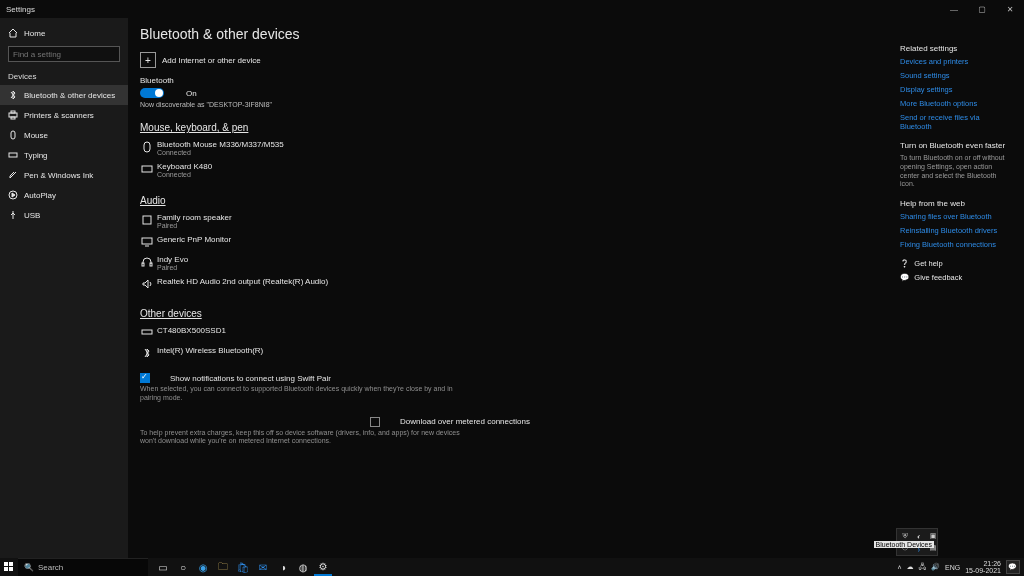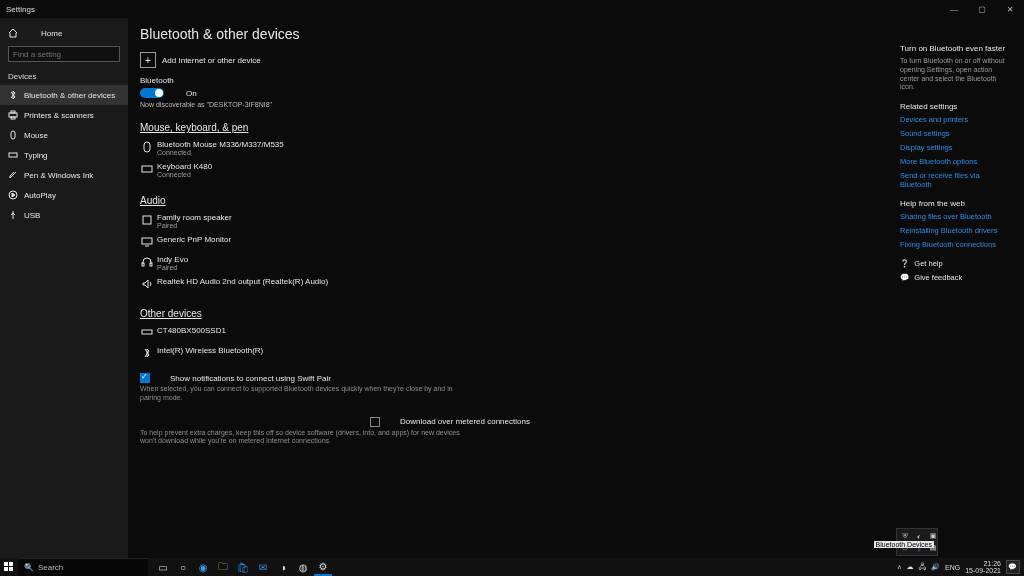--- a/index.html
+++ b/index.html
@@ -6,21 +6,21 @@
   body { width:1024px; height:576px; background:#0b0b0b; overflow:hidden; color:#e6e6e6; font-size:8px; position:relative; }
 
   .titlebar { height:18px; background:#0b0b0b; display:flex; align-items:center; padding-left:6px; position:relative;}
   .titlebar .title { font-size:8px; color:#dcdcdc; }
   .win-btns { position:absolute; right:0; top:0; display:flex; }
   .win-btn { width:28px; height:18px; display:flex; align-items:center; justify-content:center; color:#bbb; font-size:8px;}
 
   .app { display:flex; height:540px; }
   .sidebar { width:128px; background:#1a1a1a; padding-top:6px; }
 
-  .side-home { display:flex; align-items:center; gap:23px; padding:4px 8px; font-size:8px; color:#e6e6e6;}
+  .side-home { display:flex; align-items:center; gap:6px; padding:4px 8px; font-size:8px; color:#e6e6e6;}
   .search-wrap { padding:4px 8px; }
   .search { width:100%; height:16px; background:#101010; border:1px solid #555; color:#bbb; font-size:8px; padding:0 4px; }
   .side-heading { padding:6px 8px 4px; font-size:8px; color:#dcdcdc; }
   .side-item { display:flex; align-items:center; gap:6px; padding:5px 8px; font-size:8px; color:#e6e6e6;}
   .side-item.active { background:#333; }
   .side-icon { width:10px; display:inline-flex; align-items:center; justify-content:center; }
   .sv { fill:none; stroke:#e6e6e6; stroke-width:1; }
 
   .content { flex:1; position:relative; padding:8px 0 0 12px; display:flex; }
   .main { width:620px; }
@@ -280,30 +280,30 @@
 
       <div class="chk-row" style="margin-top:14px;justify-content:center;">
         <span class="chk"></span>
         <span class="chk-label">Download over metered connections</span>
       </div>
       <div class="helper">To help prevent extra charges, keep this off so device software (drivers, info, and apps) for new devices won't download while you're on metered Internet connections.</div>
     </div>
 
     <div class="rightcol">
       <div class="right-sec">
-        <div class="right-heading">Turn on Bluetooth even faster</div>
-        <div class="right-body">To turn Bluetooth on or off without opening Settings, open action center and select the Bluetooth icon.</div>
-      </div>
-      <div class="right-sec">
         <div class="right-heading">Related settings</div>
         <a class="right-link">Devices and printers</a>
         <a class="right-link">Sound settings</a>
         <a class="right-link">Display settings</a>
         <a class="right-link">More Bluetooth options</a>
         <a class="right-link">Send or receive files via Bluetooth</a>
+      </div>
+      <div class="right-sec">
+        <div class="right-heading">Turn on Bluetooth even faster</div>
+        <div class="right-body">To turn Bluetooth on or off without opening Settings, open action center and select the Bluetooth icon.</div>
       </div>
       <div class="right-sec">
         <div class="right-heading">Help from the web</div>
         <a class="right-link">Sharing files over Bluetooth</a>
         <a class="right-link">Reinstalling Bluetooth drivers</a>
         <a class="right-link">Fixing Bluetooth connections</a>
       </div>
       <div class="right-help-item">
         <span>❔</span>
         <span>Get help</span>

